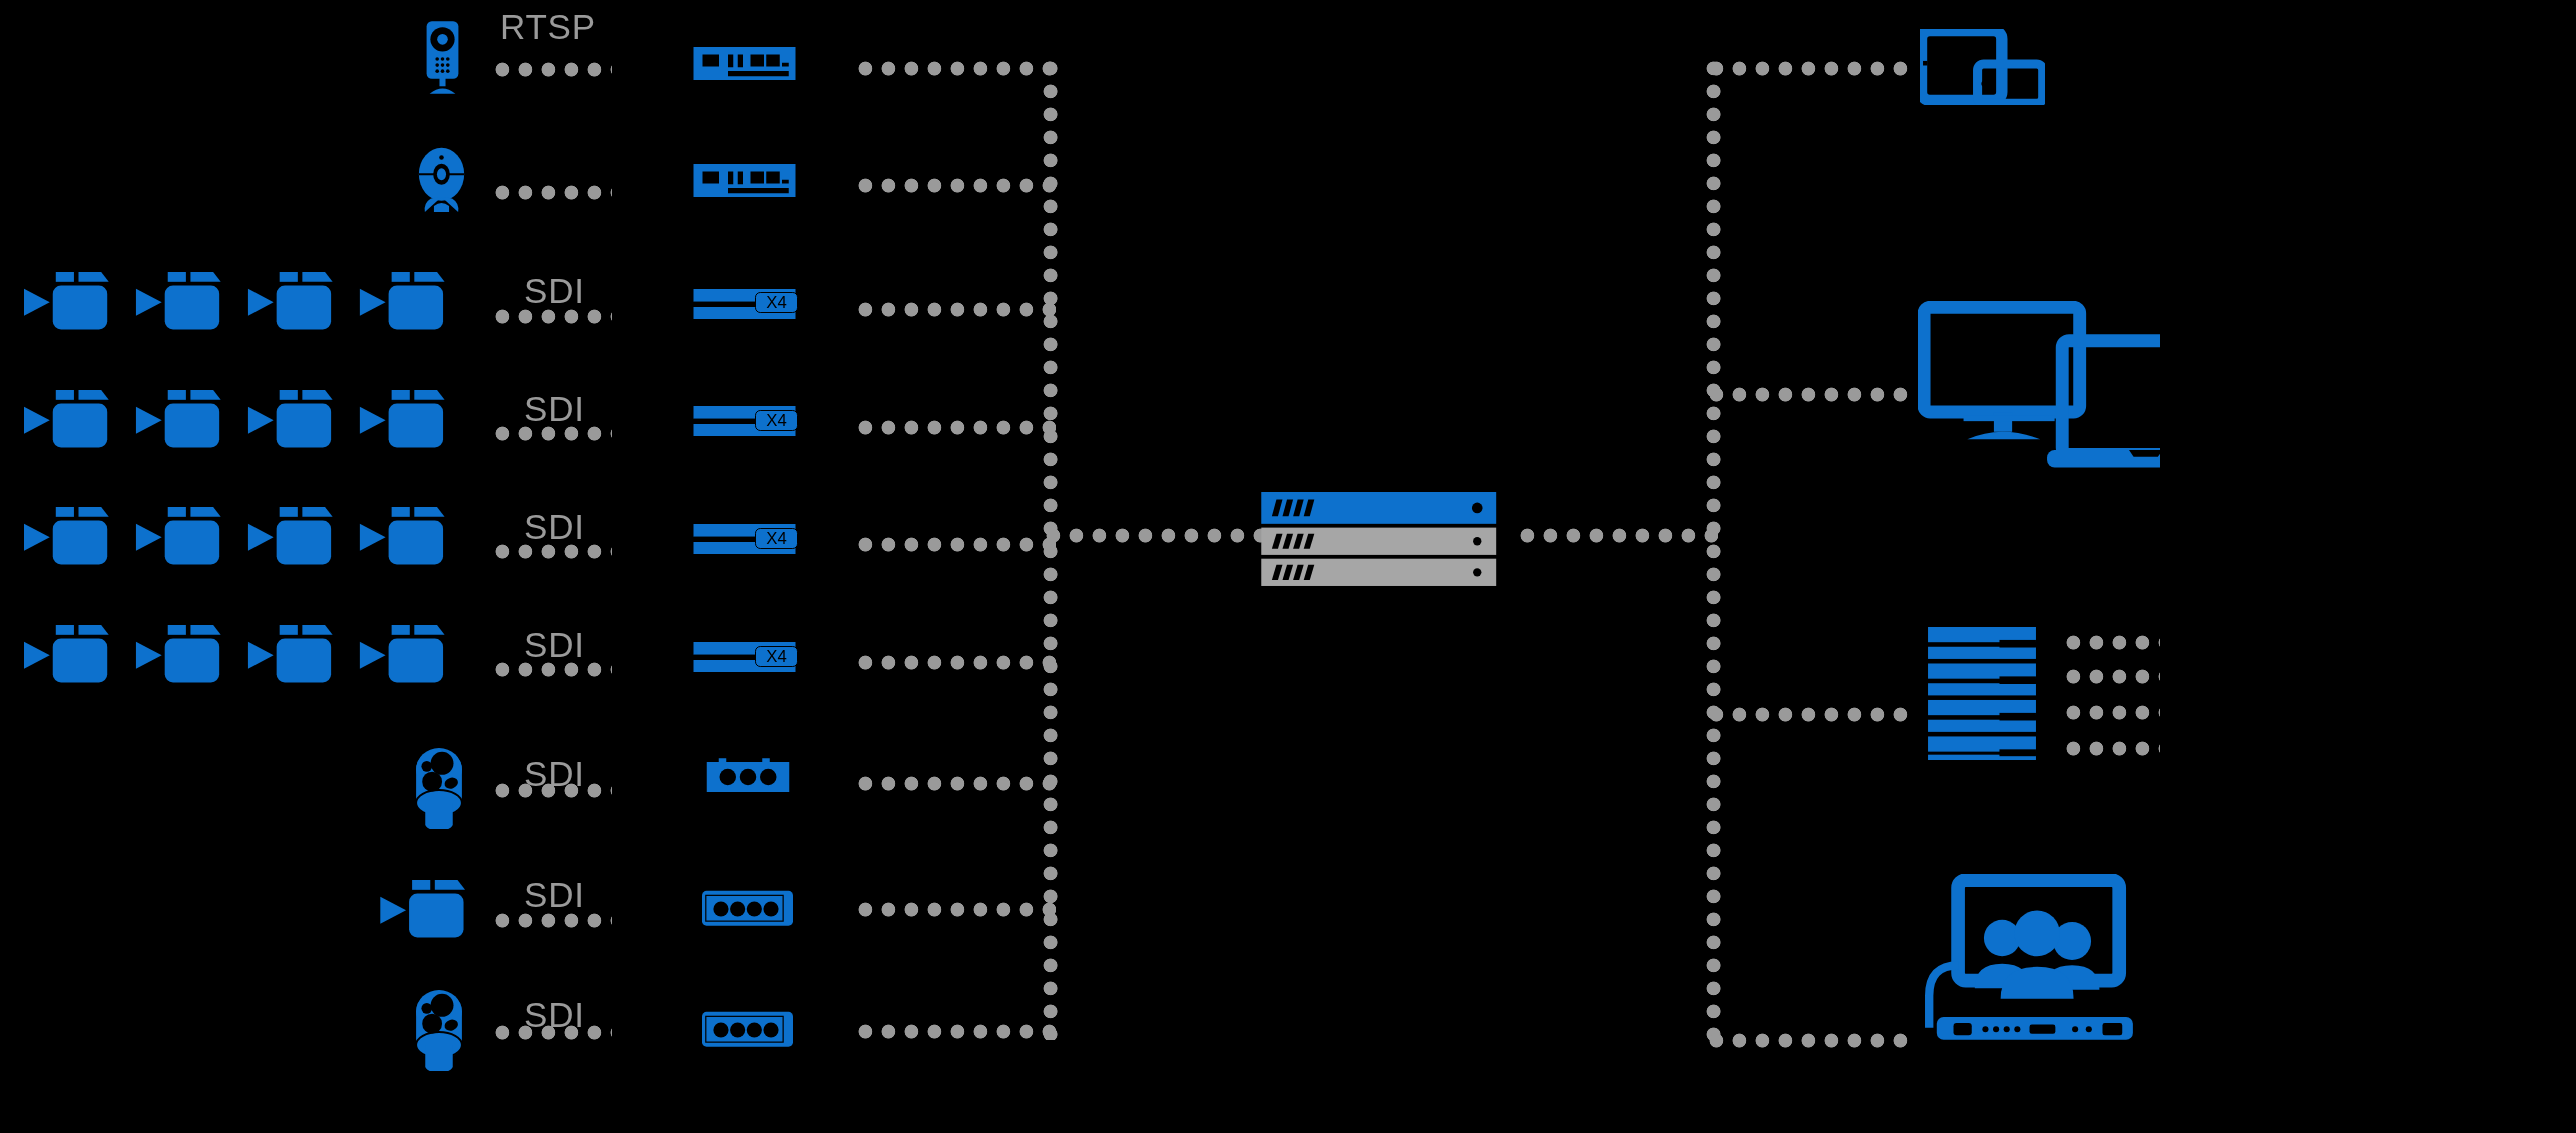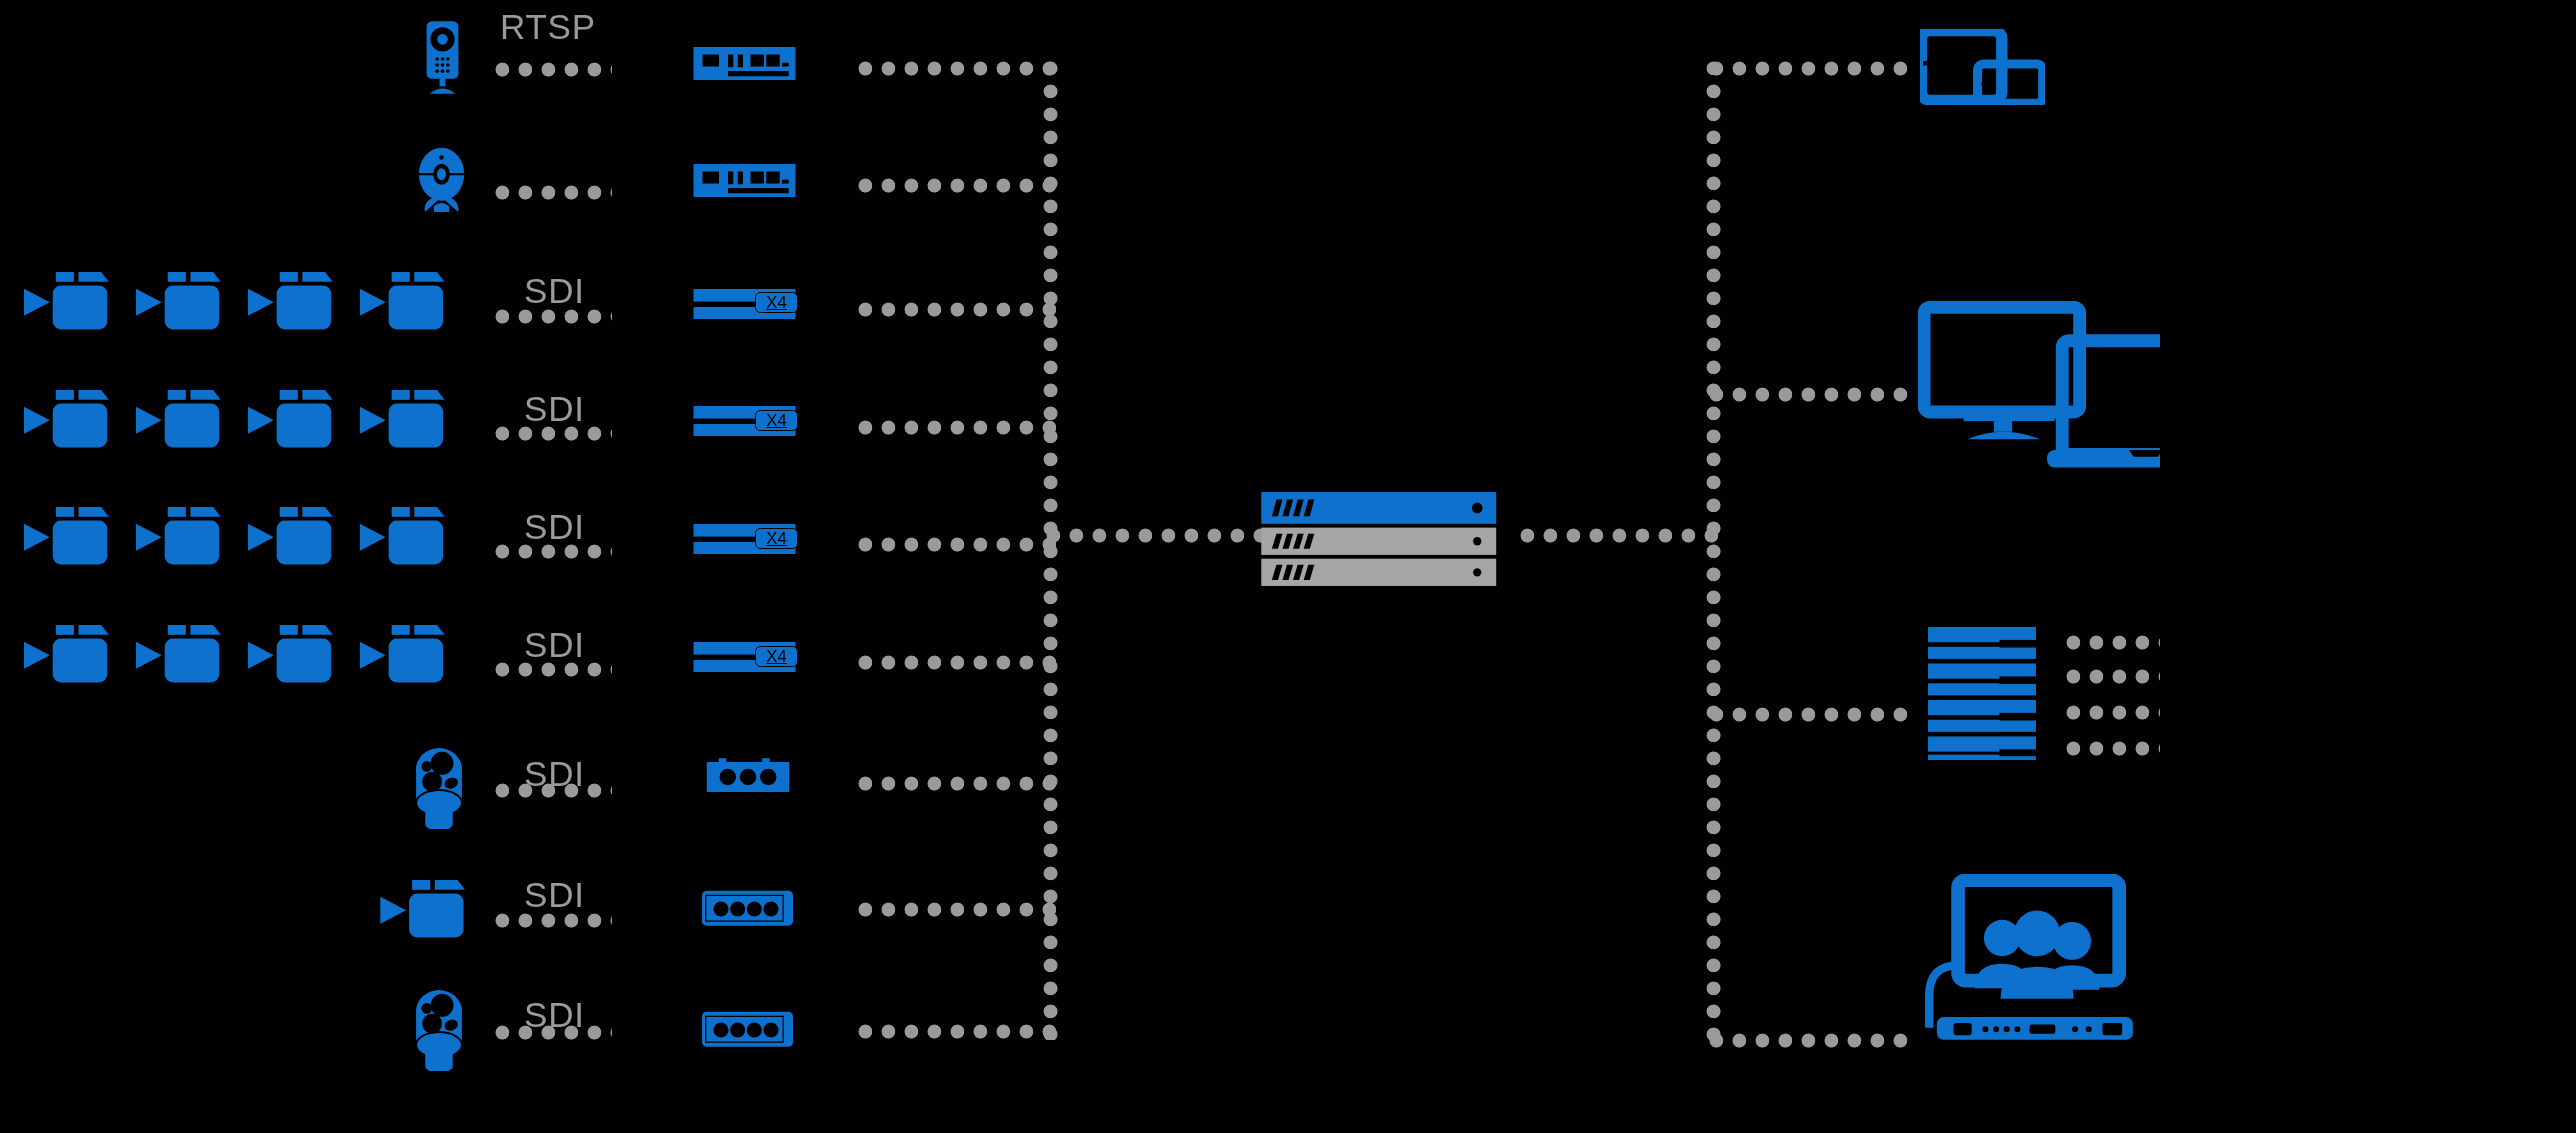--- a/index.html
+++ b/index.html
@@ -8,21 +8,21 @@
     background: #000000;
     font-family: "Liberation Sans", sans-serif;
   }
   #stage {
     position: relative;
     width: 2160px;
     height: 1133px;
     background: #000000;
     overflow: hidden;
   }
-  .abs { position: absolute; text-decoration: underline; }
+  .abs { position: absolute; }
   .lbl {
     position: absolute;
     color: #9a9a9a;
     font-family: "Liberation Sans", sans-serif;
     font-size: 35px;
     letter-spacing: 0.8px;
     white-space: nowrap;
     line-height: 1;
   }
   

